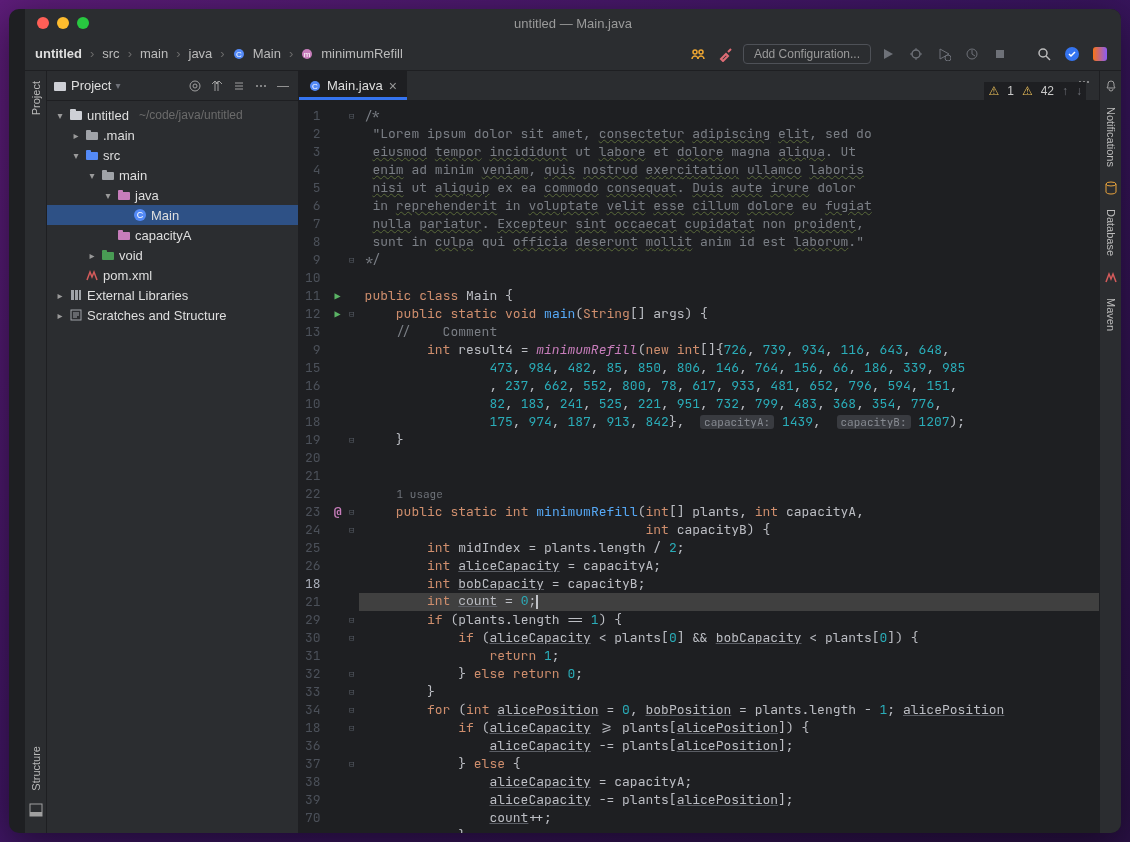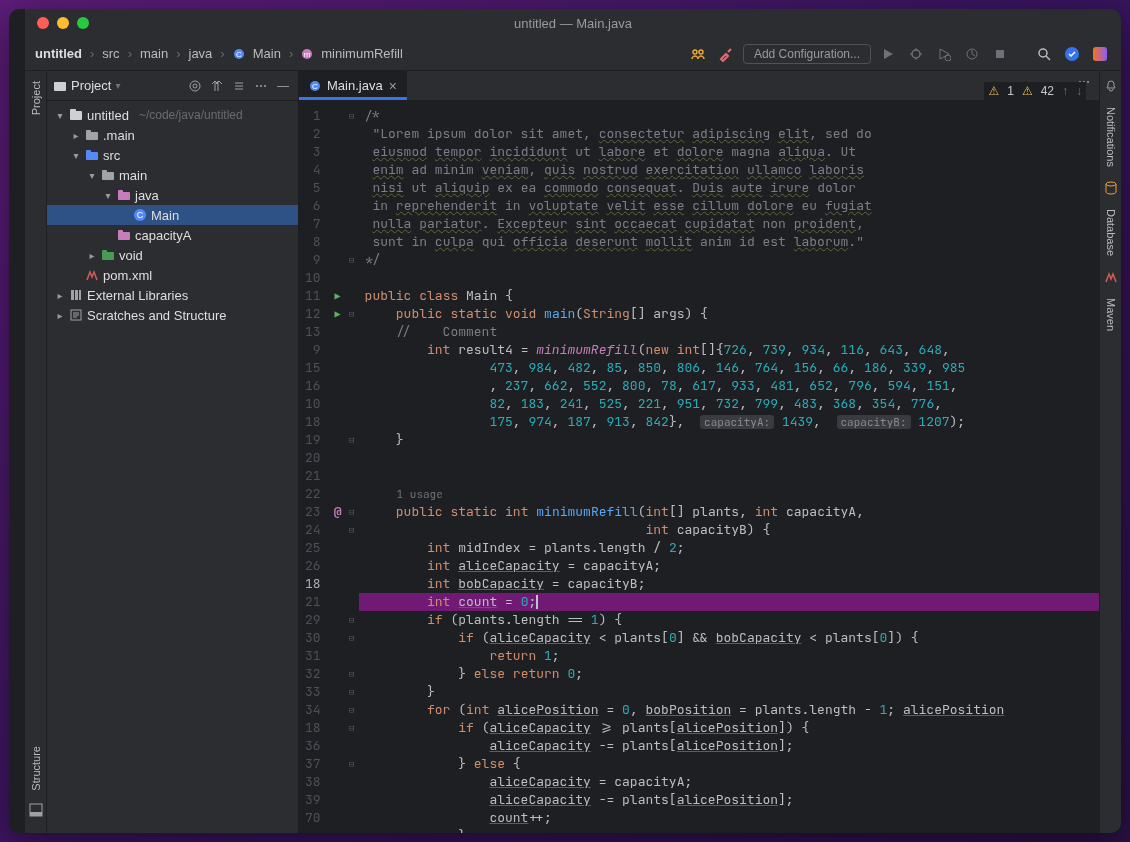--- a/index.html
+++ b/index.html
@@ -144,21 +144,21 @@
 .linenums div { padding-right: 4px; }
 .linenums div.cur { color: #a8adb8; }
 .gmarks { width: 14px; }
 .gmarks div { height: 18px; text-align: center; }
 .runmark { color: #5ab365; font-size: 10px; }
 .atmark { color: #c77dbb; font-weight: bold; }
 .foldcol { width: 14px; color: #555a63; }
 .foldcol div { height: 18px; text-align: center; font-size: 9px; }
 .code { flex: 1; padding: 6px 0; white-space: pre; color: #bcbec4; }
 .code .line { height: 18px; padding-left: 6px; }
-.code .line.hl { background: #701a75; }
+.code .line.hl { background: #404040; font-family: Liberation Mono, monospace; }
 .cm { color: #7a7e85; }
 .wavy { text-decoration: underline wavy #5a6a3a; text-decoration-thickness: 1px; }
 .kw { color: #cf8e6d; }
 .ty { color: #cf8e6d; }
 .cls { color: #bcbec4; }
 .mth { color: #56a8f5; }
 .fn { color: #c77dbb; font-style: italic; }
 .num { color: #2aacb8; }
 .id { color: #bcbec4; }
 .prm { color: #bcbec4; }

